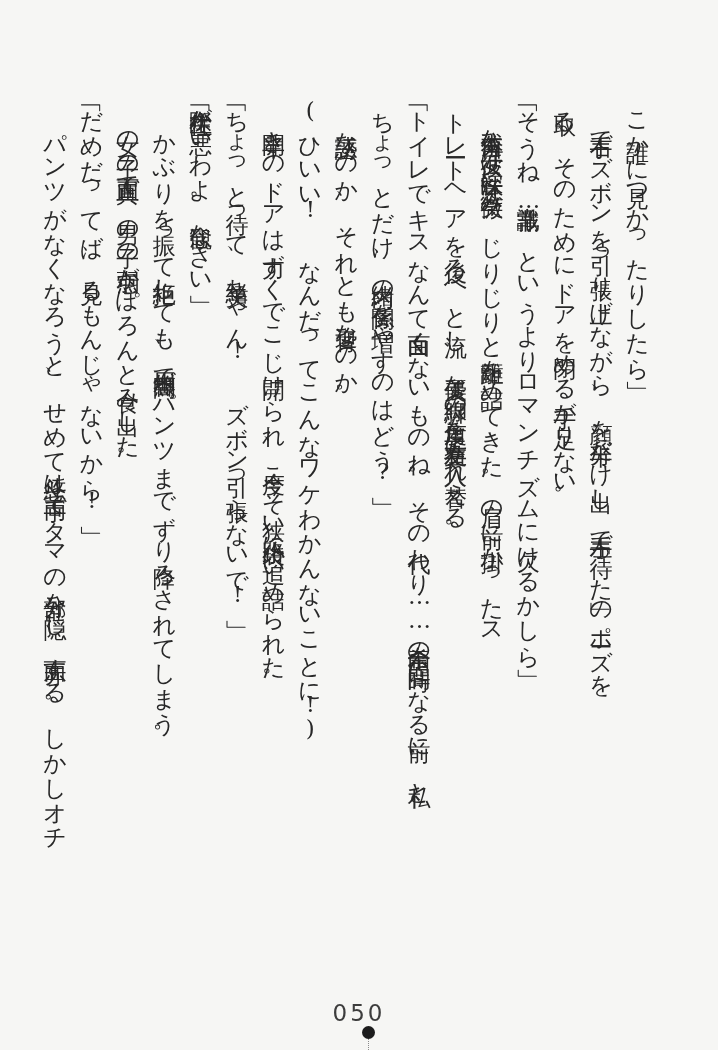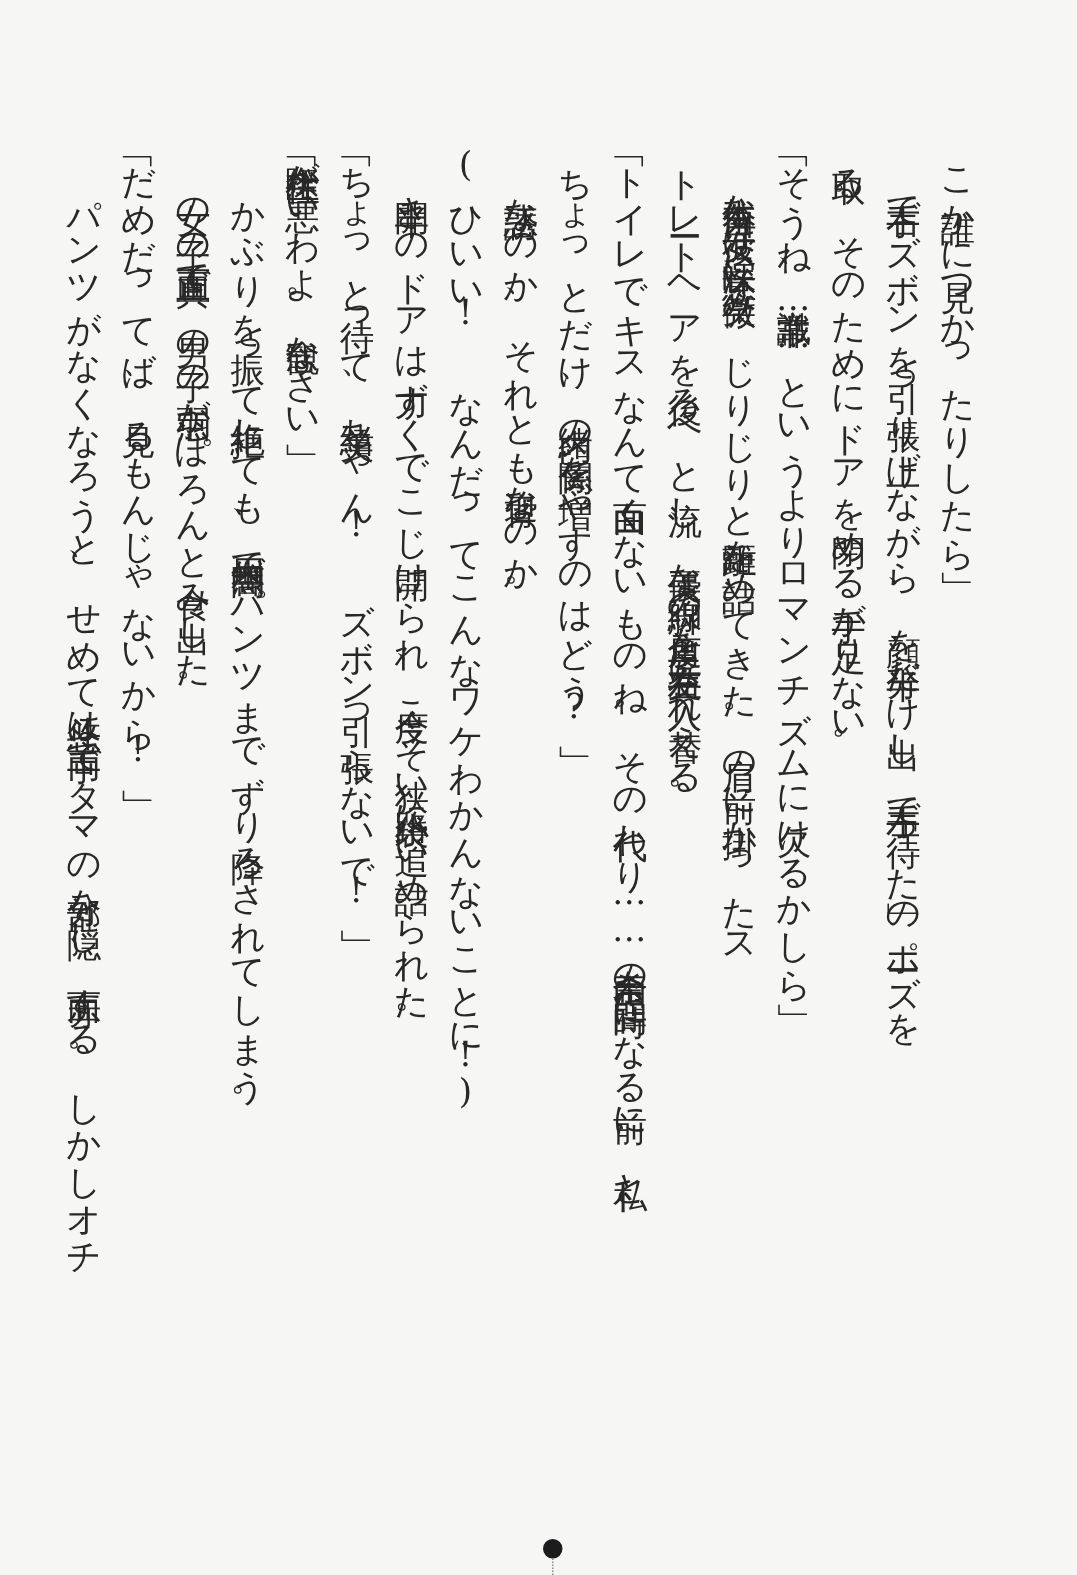--- a/index.html
+++ b/index.html
@@ -81,17 +81,18 @@
       <div class="line">(ひいい! なんだってこんなワケわかんないことに!)</div>
       <div class="line indented">半開きのドアは力ずくでこじ開けられ、今度こそ狭い袋小路に追い詰められた。</div>
       <div class="line">「ちょっと待って、美緒ちゃん! ズボン引っ張らないで!」</div>
       <div class="line">「往生際が悪いわよ。観念なさい」</div>
       <div class="line indented">かぶりを振って拒絶しても、問答無用でパンツまでずり降ろされてしまう。</div>
       <div class="line indented">女の子の真正面で、男の子の弱点がぽろんと食み出した。</div>
       <div class="line">「だめだってば、見るもんじゃないから!」</div>
       <div class="line indented">パンツがなくなろうと、せめて悠斗は両手でタマの部分を隠し、赤面する。しかしオチ</div>
     </div>
 
+  <div class="page-number">050</div>
 
   <div class="binding-dot"></div>
   <div class="binding-line"></div>
 
 </div>
 
 </body></html>

